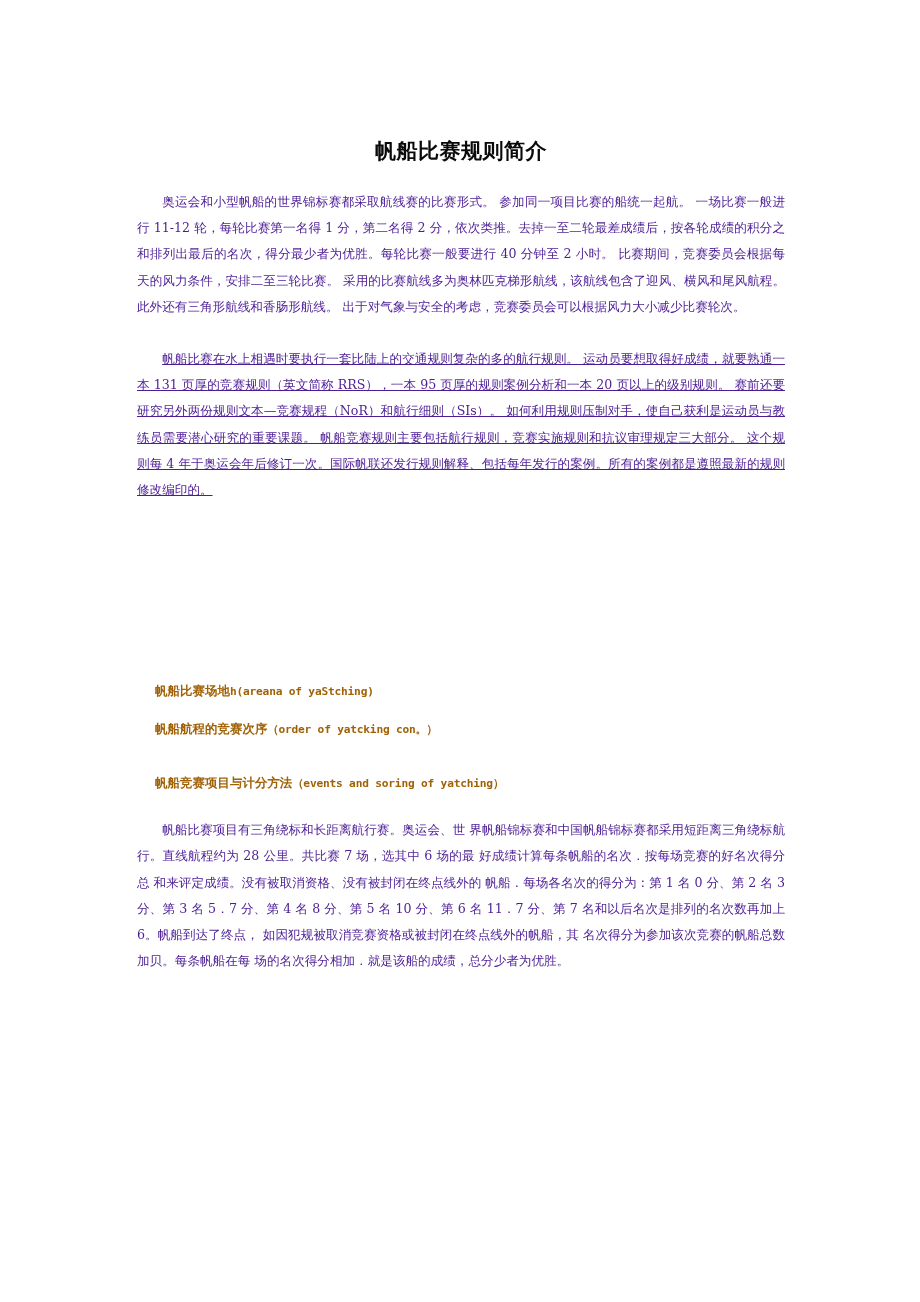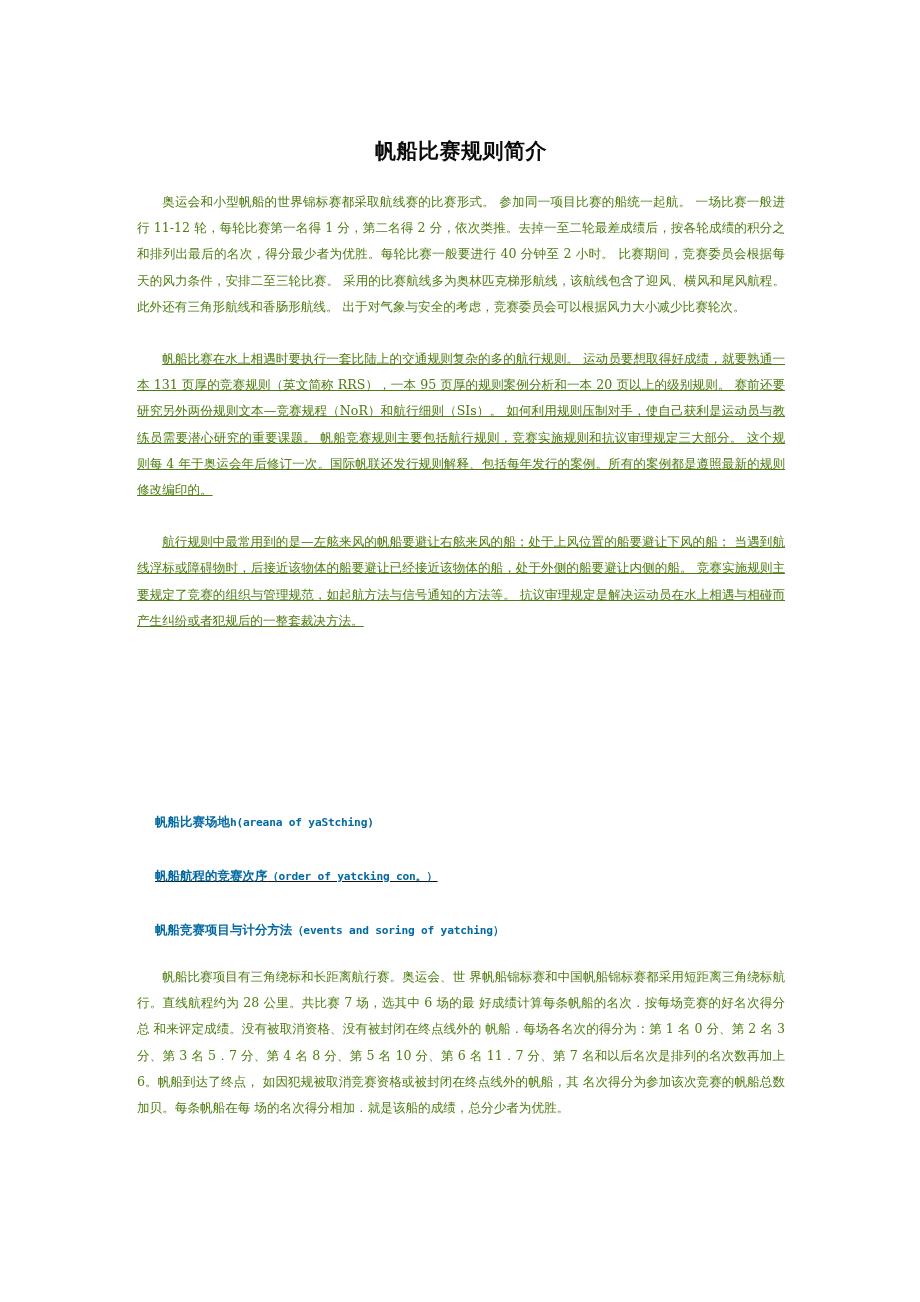--- a/index.html
+++ b/index.html
@@ -41,69 +41,68 @@
     line-height: 28px;
     color: #0a0a0a;
   }
   .para {
     font-size: 12.6px;
     line-height: 26.2px;
     text-align: justify;
     text-justify: inter-ideograph;
     text-indent: 2em;
     margin: 0;
-    color: #4d7c0f;
+    color: #4c1d95;
     word-break: break-all;
   }
   .para-first {
     margin-top: 24px;
   }
   .para-gap {
     margin-top: 26px;
     text-decoration: underline;
   }
   .section {
     margin-top: 0;
   }
   .section-heading {
     font-family: "DejaVu Sans", "Liberation Sans", sans-serif;
     font-size: 12.4px;
     font-weight: bold;
     line-height: 20px;
     margin: 0;
     text-indent: 1.45em;
-    color: #0369a1;
+    color: #a16207;
     letter-spacing: 0.1px;
   }
   .section-heading .en {
     font-family: "DejaVu Sans Mono", "Liberation Mono", monospace;
     font-size: 11.2px;
     font-weight: bold;
     letter-spacing: -0.2px;
   }
   .sec-body {
     margin-top: 23px;
   }
   .sec-1 { margin-top: 178px; }
-  .sec-2 { margin-top: 33px; text-decoration: underline; }
+  .sec-2 { margin-top: 17px; }
   .sec-3 { margin-top: 33px; }
 </style>
 </head>
 <body>
 
 <div class="page">
   <div class="content">
 
     <h1 class="doc-title">帆船比赛规则简介</h1>
 
     <p class="para para-first">奥运会和小型帆船的世界锦标赛都采取航线赛的比赛形式。 参加同一项目比赛的船统一起航。 一场比赛一般进行 11-12 轮，每轮比赛第一名得 1 分，第二名得 2 分，依次类推。去掉一至二轮最差成绩后，按各轮成绩的积分之和排列出最后的名次，得分最少者为优胜。每轮比赛一般要进行 40 分钟至 2 小时。 比赛期间，竞赛委员会根据每天的风力条件，安排二至三轮比赛。 采用的比赛航线多为奥林匹克梯形航线，该航线包含了迎风、横风和尾风航程。 此外还有三角形航线和香肠形航线。 出于对气象与安全的考虑，竞赛委员会可以根据风力大小减少比赛轮次。</p>
 
     <p class="para para-gap">帆船比赛在水上相遇时要执行一套比陆上的交通规则复杂的多的航行规则。 运动员要想取得好成绩，就要熟通一本 131 页厚的竞赛规则（英文简称 RRS），一本 95 页厚的规则案例分析和一本 20 页以上的级别规则。 赛前还要研究另外两份规则文本—竞赛规程（NoR）和航行细则（SIs）。 如何利用规则压制对手，使自己获利是运动员与教练员需要潜心研究的重要课题。 帆船竞赛规则主要包括航行规则，竞赛实施规则和抗议审理规定三大部分。 这个规则每 4 年于奥运会年后修订一次。国际帆联还发行规则解释、包括每年发行的案例。所有的案例都是遵照最新的规则修改编印的。</p>
 
-    <p class="para para-gap">航行规则中最常用到的是—左舷来风的帆船要避让右舷来风的船；处于上风位置的船要避让下风的船； 当遇到航线浮标或障碍物时，后接近该物体的船要避让已经接近该物体的船，处于外侧的船要避让内侧的船。 竞赛实施规则主要规定了竞赛的组织与管理规范，如起航方法与信号通知的方法等。 抗议审理规定是解决运动员在水上相遇与相碰而产生纠纷或者犯规后的一整套裁决方法。</p>
 
     <div class="section sec-1">
       <h2 class="section-heading"><span>帆船比赛场地</span><span class="en">h(areana of yaStching)</span></h2>
     </div>
 
     <div class="section sec-2">
       <h2 class="section-heading"><span>帆船航程的竞赛次序</span><span class="en">（order of yatcking con。）</span></h2>
     </div>
 
     <div class="section sec-3">

